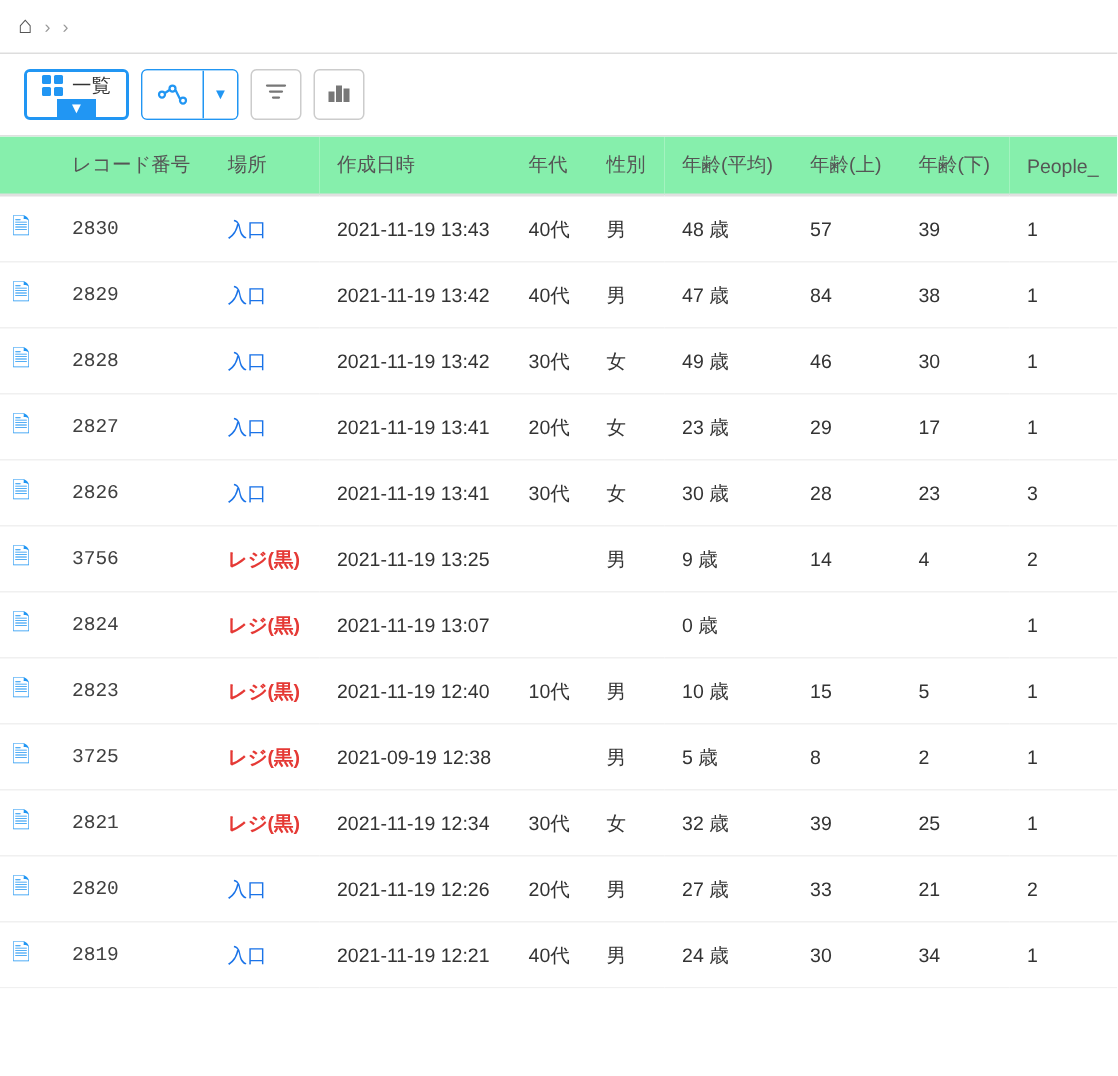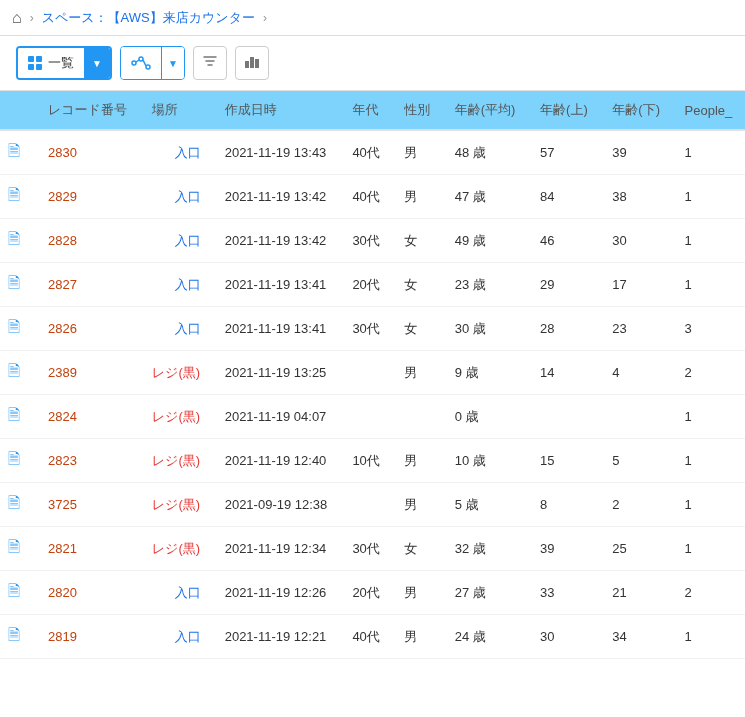--- a/index.html
+++ b/index.html
@@ -29,20 +29,21 @@
       border-bottom: 1px solid #e0e0e0;
       background: #fff;
     }
     .view-selector {
       display: flex;
       align-items: center;
       border: 2px solid #2196f3;
       border-radius: 4px;
       height: 34px;
       overflow: hidden;
+      flex-direction: column;
     }
     .view-selector-main {
       display: flex;
       align-items: center;
       padding: 0 10px;
       gap: 6px;
       background: #fff;
       cursor: pointer;
       height: 100%;
     }
@@ -124,52 +125,51 @@
     }
     thead tr {
       border-bottom: 2px solid #e0e0e0;
     }
     thead th {
       padding: 10px 12px;
       text-align: left;
       color: #555;
       font-weight: normal;
       white-space: nowrap;
-      background: #7dd3fc;
+      background: #86efac;
       border-bottom: 2px solid #e0e0e0;
     }
     thead th:first-child { width: 36px; padding: 10px 8px; }
     tbody tr {
       border-bottom: 1px solid #f0f0f0;
     }
     tbody td {
       padding: 9px 12px;
       white-space: nowrap;
       vertical-align: middle;
     }
     tbody td:first-child { width: 36px; padding: 9px 8px; }
 
     .row-icon {
       color: #2196f3;
       font-size: 15px;
       cursor: pointer;
     }
 
-    .col-record { min-width: 80px; color: #c2410c; cursor: pointer; }
-
-    .place-red { color: #e53935; }
-    .place-blue { color: #1a73e8; text-align: right; }
+    .col-record { min-width: 80px; color: #404040; cursor: pointer; font-family: Liberation Mono, monospace; }
+
+    .place-red { color: #e53935; font-weight: bold; }
+    .place-blue { color: #1a73e8; }
   </style>
 </head>
 <body>
 
 <div class="top-bar">
   <span class="home-icon">⌂</span>
   <span class="breadcrumb-sep">›</span>
-  <span class="breadcrumb-item">スペース：【AWS】来店カウンター</span>
   <span class="breadcrumb-sep">›</span>
 </div>
 
 <div class="toolbar">
   <div class="view-selector">
     <div class="view-selector-main">
       <span class="grid-icon">
         <span></span>
           <span></span>
           <span></span>
@@ -300,37 +300,37 @@
     <td>女</td>
     <td>30 歳</td>
     <td>28</td>
     <td>23</td>
     <td>3</td>
   </tr>
         <tr>
     <td>
       <span class="row-icon">🗎</span>
     </td>
-    <td class="col-record">2389</td>
+    <td class="col-record">3756</td>
     <td class="place-red">レジ(黒)</td>
     <td>2021-11-19 13:25</td>
     <td></td>
     <td>男</td>
     <td>9 歳</td>
     <td>14</td>
     <td>4</td>
     <td>2</td>
   </tr>
         <tr>
     <td>
       <span class="row-icon">🗎</span>
     </td>
     <td class="col-record">2824</td>
     <td class="place-red">レジ(黒)</td>
-    <td>2021-11-19 04:07</td>
+    <td>2021-11-19 13:07</td>
     <td></td>
     <td></td>
     <td>0 歳</td>
     <td></td>
     <td></td>
     <td>1</td>
   </tr>
         <tr>
     <td>
       <span class="row-icon">🗎</span>

